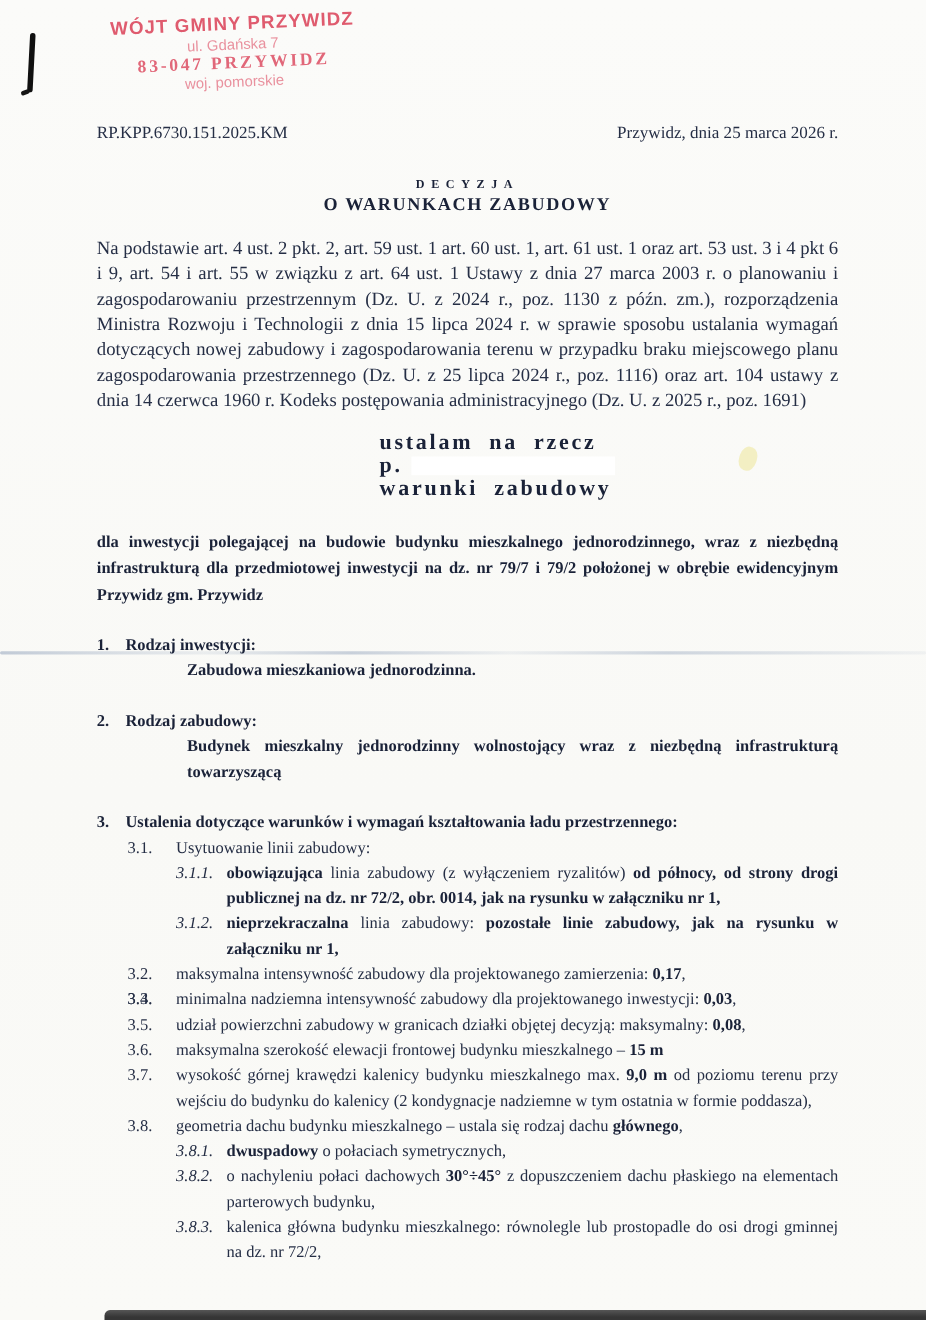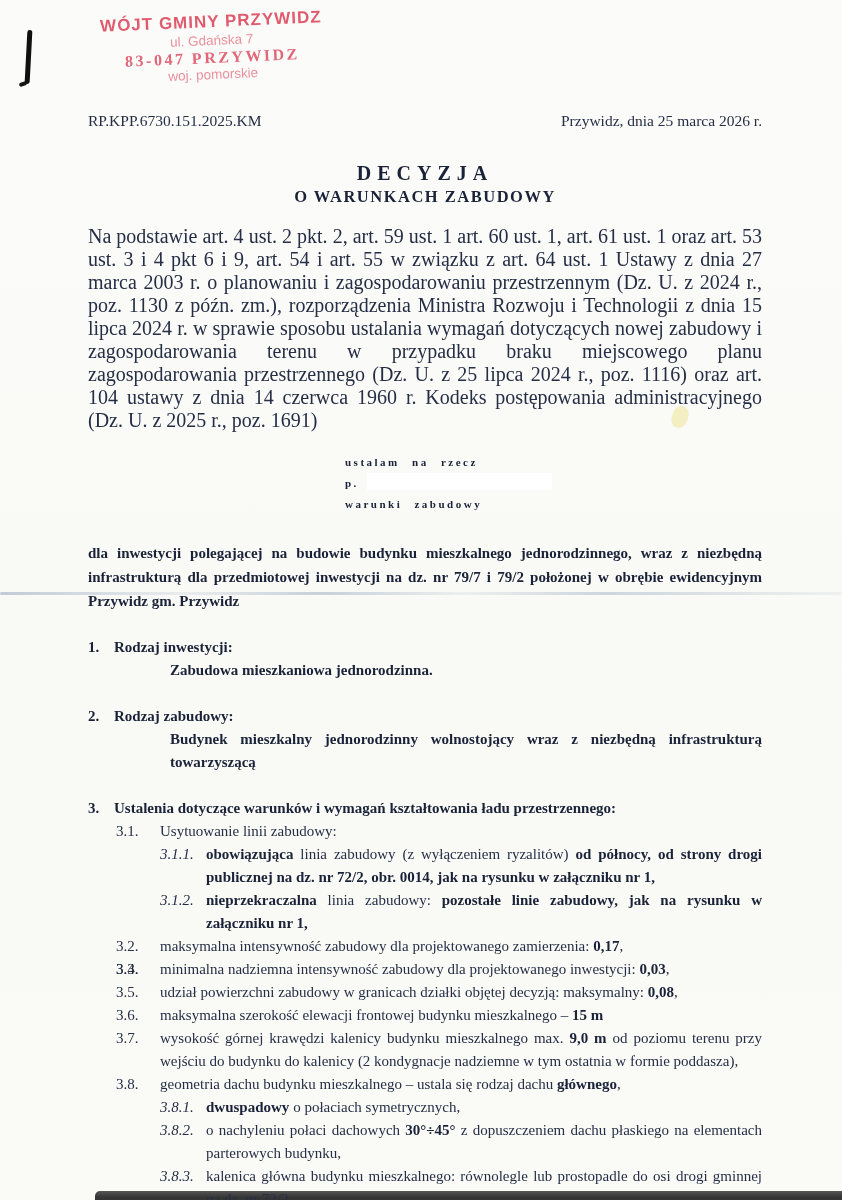--- a/index.html
+++ b/index.html
@@ -42,26 +42,26 @@
                 background:linear-gradient(180deg,#555 0%,var(--bottom-bar,#353535) 70%);
                 border-radius:5px 0 0 0; }
 
   
   .content { position:absolute; top:0; left:0; right:0; bottom:0; padding:0 80px 0 88px; }
 
   .header-row { display:flex; justify-content:space-between; margin-top:112px;
                 font-size:15.5px; white-space:nowrap; }
 
   .title-block { text-align:center; margin-top:32px; color:var(--ink-bold,#1a2238); }
-  .title-main { font-size:20px; font-weight:700; letter-spacing:6px; }
+  .title-main { font-size:11px; font-weight:700; letter-spacing:6px; }
   .title-sub  { font-size:16.5px; font-weight:700; letter-spacing:1.5px; margin-top:2px; }
 
-  .legal { margin-top:18px; text-align:justify; font-size:20px; line-height:23px; }
+  .legal { margin-top:18px; text-align:justify; font-size:17px; line-height:23px; }
 
-  .ruling { margin-top:14px; margin-left:257px; font-weight:700; font-size:11px;
+  .ruling { margin-top:14px; margin-left:257px; font-weight:700; font-size:20px;
             line-height:21px; letter-spacing:2.5px; word-spacing:7px;
             color:var(--ink-bold,#1a2238); }
   .redaction { display:inline-block; width:185px; height:17px; background:#ffffff;
                vertical-align:-3px; margin-left:8px; }
 
   .subject { margin-top:26px; font-weight:700; text-align:justify; font-size:15px;
              line-height:24px; color:var(--ink-bold,#1a2238); }
 
   #outline { font-size:15px; line-height:23px; }
   .row { position:relative; }

